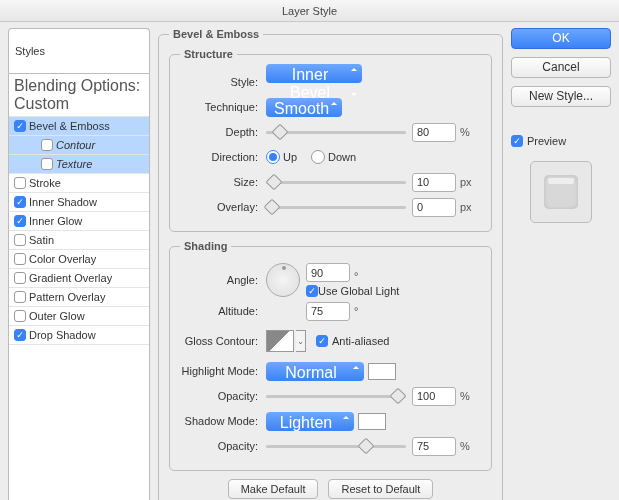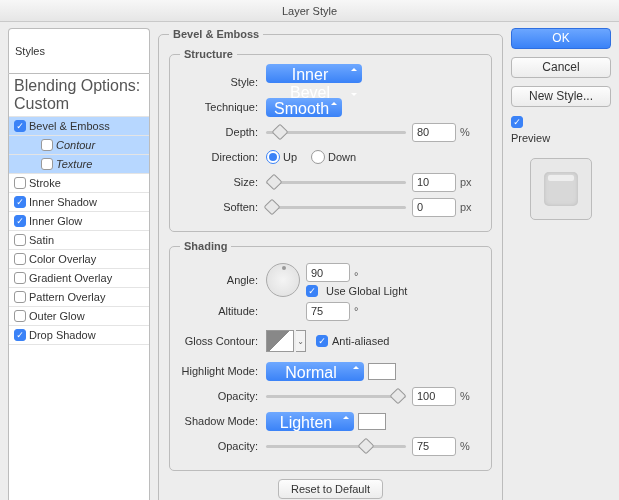--- a/index.html
+++ b/index.html
@@ -34,21 +34,21 @@
 .radio.checked { border-color: #3a82f7; }
 .radio.checked::after { content: ""; width: 8px; height: 8px; background: #3a82f7; border-radius: 50%; }
 .angle-dial { width: 34px; height: 34px; border: 1px solid #aaa; border-radius: 50%; background: radial-gradient(#f4f4f4,#ddd); position: relative; margin-right: 6px; }
 .angle-dial::after { content: ""; position: absolute; width: 4px; height: 4px; background: #999; border-radius: 50%; top: 2px; left: 15px; }
 .contour-sw { width: 28px; height: 22px; border: 1px solid #999; background: linear-gradient(135deg,#888 0%, #888 49%, #fff 50%, #fff 100%); display: inline-block; margin-right: 2px; }
 .contour-pop { width: 10px; height: 22px; border: 1px solid #999; border-left: 0; background: #f3f3f3; display: inline-flex; align-items: center; justify-content: center; margin-right: 10px; font-size: 8px; color: #666; }
 .color-sw { width: 28px; height: 17px; border: 1px solid #999; background: #fff; display: inline-block; margin-left: 4px; }
 .right { width: 100px; display: flex; flex-direction: column; gap: 8px; align-items: stretch; }
 .btn { height: 21px; border: 1px solid #b8b8b8; border-radius: 4px; background: linear-gradient(#fdfdfd,#ececec); text-align: center; line-height: 19px; font-size: 12px; cursor: default; }
 .btn.primary { background: linear-gradient(#6ba6ff,#3a82f7); color: #fff; border-color: #2f6fe0; }
-.preview-row { display: flex; gap: 4px; margin-top: 1px; flex-direction: column; }
+.preview-row { display: flex; gap: 4px; margin-top: 20px; }
 .preview-box { width: 62px; height: 62px; border: 1px solid #bcbcbc; border-radius: 5px; background: #e8e8e8; margin-top: 6px; align-self: center; display: flex; align-items: center; justify-content: center; }
 .preview-inner { width: 34px; height: 34px; background: #d8d8d8; border-radius: 5px; box-shadow: inset 0 0 4px #bbb; position: relative; }
 .preview-inner::before { content:""; position:absolute; top:3px; left:4px; right:4px; height:6px; background:#eee; border-radius:2px; }
 .btn-row { display: flex; gap: 10px; justify-content: center; margin-top: 4px; }
 .btn-small { height: 20px; padding: 0 12px; border: 1px solid #b8b8b8; border-radius: 4px; background: linear-gradient(#fdfdfd,#ececec); line-height: 18px; }
 </style>
 </head>
 <body>
 
 <div class="titlebar">Layer Style</div>
@@ -147,21 +147,21 @@
         <div class="row">
           <span class="lbl">Size:</span>
           <div class="slider">
               <div class="track"></div>
               <div class="thumb" style="left:2px"></div>
             </div>
           <input class="num" value="10" style="">
           <span class="unit">px</span>
         </div>
         <div class="row">
-          <span class="lbl">Soften:</span>
+          <span class="lbl">Overlay:</span>
           <div class="slider">
               <div class="track"></div>
               <div class="thumb" style="left:0"></div>
             </div>
           <input class="num" value="0" style="">
           <span class="unit">px</span>
         </div>
       </fieldset>
 
       <fieldset>
@@ -170,21 +170,21 @@
         <div class="row" style="height:auto">
           <span class="lbl">Angle:</span>
           <div style="display:flex;flex-direction:column;gap:2px">
             <div style="display:flex;align-items:center">
               <div class="angle-dial" style="grid-row:span 2"></div>
               <div>
                 <div style="display:flex;align-items:flex-end;margin-bottom:3px">
                   <input class="num" value="90" style="">
                   <span class="unit">°</span>
                 </div>
-                <div style="display:flex;align-items:center;gap:8px">
+                <div style="display:flex;align-items:center;gap:0">
                   <span class="cb checked"></span>
                   <span>Use Global Light</span>
                 </div>
               </div>
             </div>
           </div>
         </div>
         <div class="row">
           <span class="lbl">Altitude:</span>
           <span style="width:40px"></span>
@@ -222,20 +222,21 @@
           <div class="slider">
               <div class="track"></div>
               <div class="thumb" style="left:94px"></div>
             </div>
           <input class="num" value="75" style="">
           <span class="unit">%</span>
         </div>
       </fieldset>
 
       <div class="btn-row">
+        <button class="btn-small">Make Default</button>
         <button class="btn-small">Reset to Default</button>
       </div>
     </fieldset>
   </div>
 
   <div class="right">
     <button class="btn primary">OK</button>
     <button class="btn">Cancel</button>
     <button class="btn">New Style...</button>
     <div class="preview-row">

